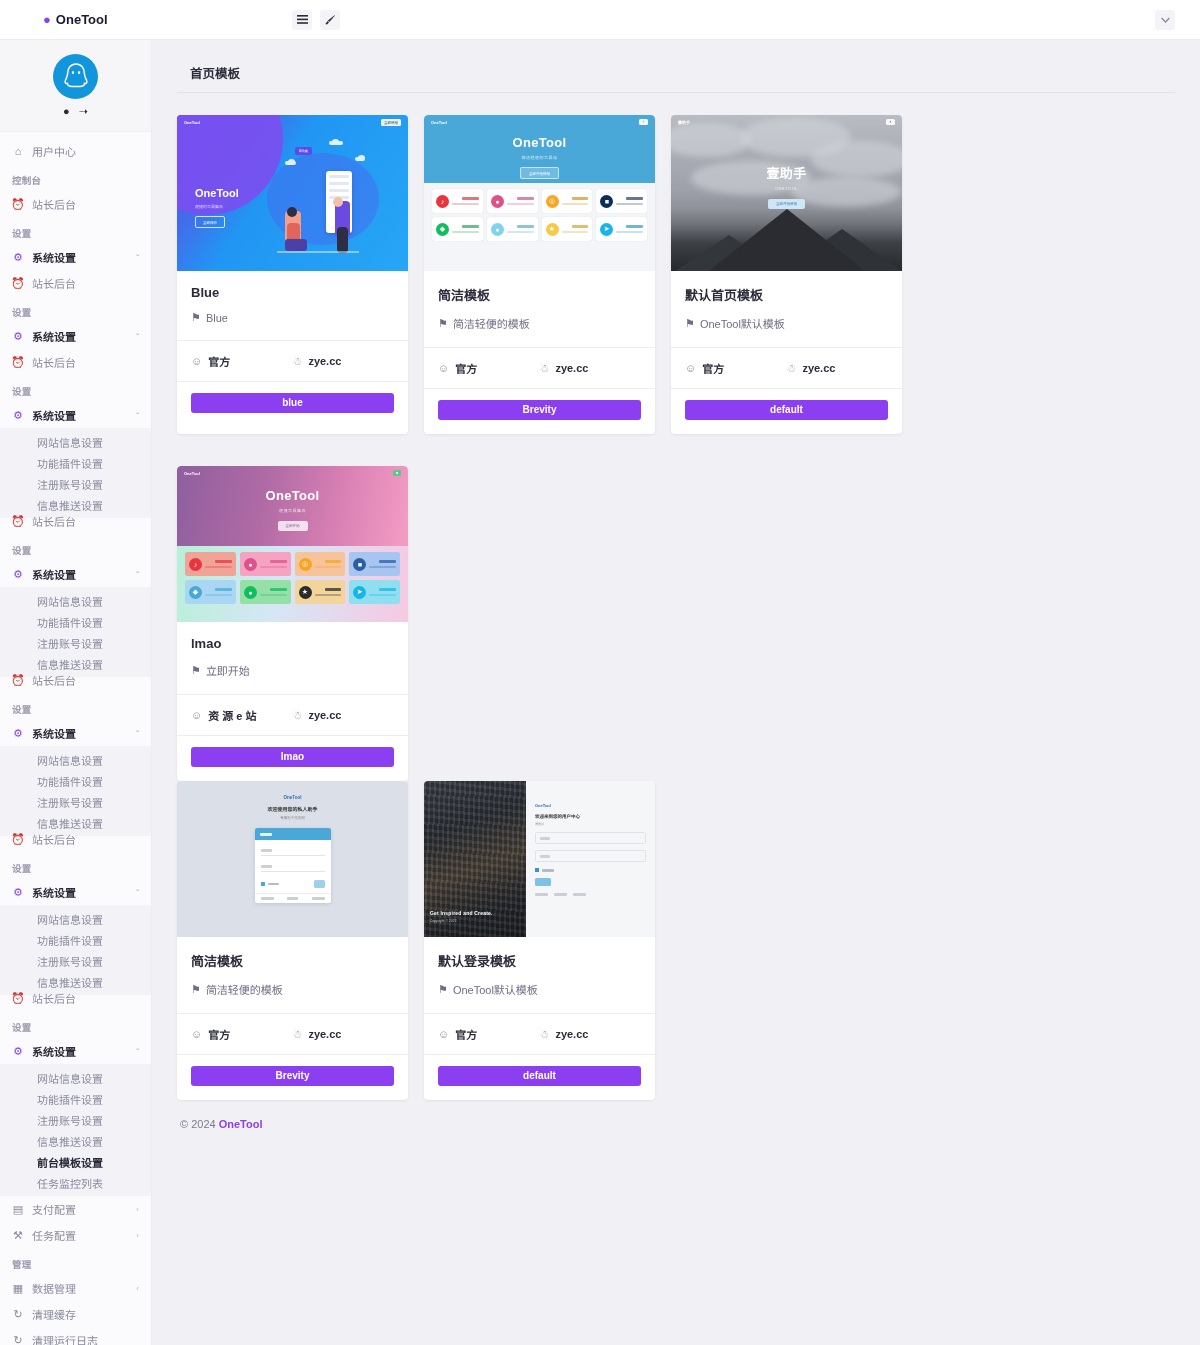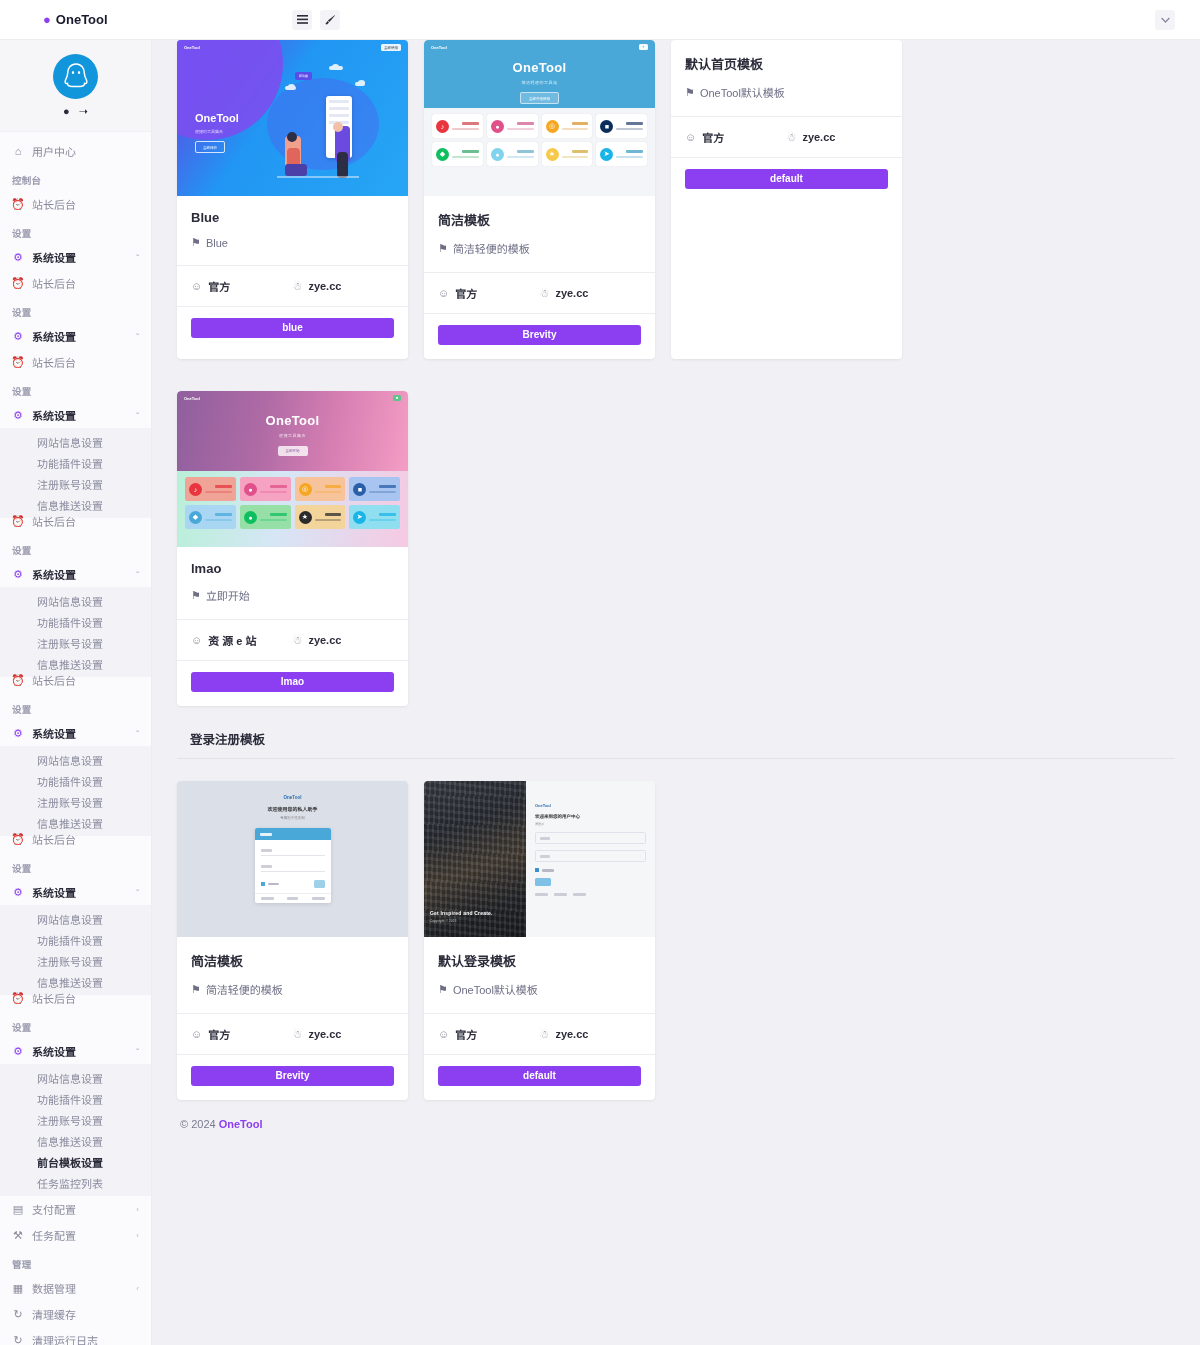--- a/index.html
+++ b/index.html
@@ -513,20 +513,21 @@
         <span class="ic">↻</span>
         <span class="lbl">清理运行日志</span>
       </div>
     </div>
   </div>
 
   <div class="main">
 
 
     <div class="section">
+      <div class="sec-head">首页模板</div>
 
       <div class="grid">
 
         <div class="card">
           <div class="thumb">
             <div class="tn">
               <div class="blue-bg"></div>
               <div class="blue-blob"></div>
               <div class="blue-blob2"></div>
               <div class="cloud" style="left:152px;top:26px"></div>
@@ -675,20 +676,44 @@
               <span class="mi">☃</span>
               <span>zye.cc</span>
             </div>
           </div>
           <div class="card-foot">
             <button class="btn-primary">Brevity</button>
           </div>
         </div>
 
         <div class="card">
+          <div class="thumb">
+            <div class="tn">
+              <div class="mount-bg"></div>
+              <div class="cloudy" style="left:-10px;top:8px;width:90px;height:34px"></div>
+              <div class="cloudy" style="left:70px;top:2px;width:110px;height:40px"></div>
+              <div class="cloudy" style="left:140px;top:26px;width:100px;height:36px"></div>
+              <div class="cloudy" style="left:20px;top:46px;width:120px;height:34px"></div>
+              <div class="cloudy" style="left:120px;top:62px;width:110px;height:30px"></div>
+              <div class="mount-peak2"></div>
+              <div class="mount-peak3"></div>
+              <div class="mount-peak"></div>
+              <div class="tn-bar">
+                <span class="tn-logo" style="color:#fff">壹助手</span>
+                <span class="tn-right">
+                    <span class="pill" style="background:rgba(255,255,255,.9);color:#444">☀</span>
+                  </span>
+              </div>
+              <div class="tn-hero" style="top:48px">
+                <div class="h1">壹助手</div>
+                <div class="h2">ONETOOL</div>
+                <div class="cta" style="background:#cfe6f5;color:#3a7fb0">立即开始使用</div>
+              </div>
+            </div>
+          </div>
           <div class="card-body">
             <div class="card-title">默认首页模板</div>
             <div class="card-desc">
               <span>⚑</span>
               <span>OneTool默认模板</span>
             </div>
           </div>
           <div class="card-meta">
             <div class="meta-cell">
               <span class="mi">☺</span>
@@ -801,21 +826,20 @@
           </div>
           <div class="card-foot">
             <button class="btn-primary">lmao</button>
           </div>
         </div>
 
       </div>
     </div>
 
     <div class="section">
-      <div class="sec-head">登录注册模板</div>
 
       <div class="grid">
 
         <div class="card">
           <div class="thumb">
             <div class="login-tn">
               <div class="login-box">
                 <div class="login-logo">OneTool</div>
                 <div class="login-t1">欢迎使用您的私人助手</div>
                 <div class="login-t2">专属您个性定制</div>

